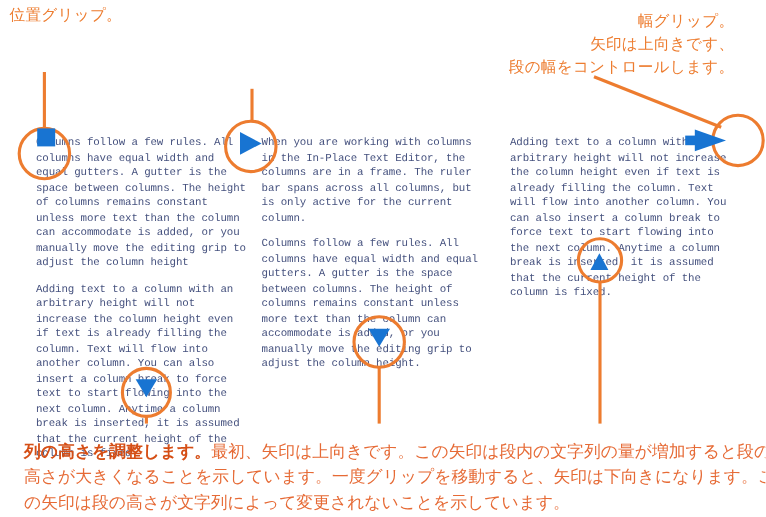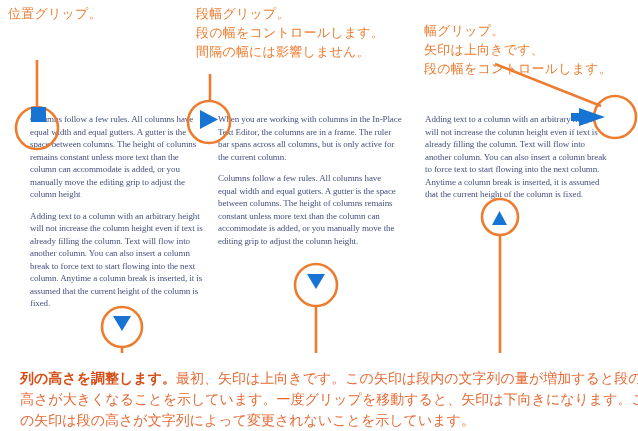--- a/index.html
+++ b/index.html
@@ -1,21 +1,21 @@
 <!DOCTYPE html>
 <html><head>
 <meta charset="utf-8">
 <style>
   html,body { margin:0; padding:0; background:#ffffff; }
   .canvas {
     position:relative;
     width:638px; height:431px;
     background:#ffffff;
     overflow:hidden;
-    font-family:Liberation Serif, serif;
+    font-family:Liberation Mono, monospace;
   }
   .callout {
     position:absolute;
     color:#ED7C2F;
     font-size:13px;
     line-height:19px;
     white-space:nowrap;
     letter-spacing:0.2px;
   }
   .callout span { display:block; }
@@ -49,27 +49,22 @@
 </style>
 </head>
 <body>
 
 <div class="canvas">
 
   <div class="callout" style="left:8px; top:4px;">
     <span>位置グリップ。</span>
   </div>
 
-  <div class="callout" style="left:196px; top:4px;">
-    <span>段幅グリップ。</span>
-    <span>段の幅をコントロールします。</span>
-    <span>間隔の幅には影響しません。</span>
-  </div>
 
-  <div class="callout" style="left:424px; top:21px;">
+  <div class="callout" style="left:424px; top:9px;text-align:right;">
     <span>幅グリップ。</span>
     <span>矢印は上向きです、</span>
     <span>段の幅をコントロールします。</span>
   </div>
 
   <div class="textcol" style="left:30px; top:113px; width:176px;">
     <p>Columns follow a few rules. All columns have equal width and equal gutters. A gutter is the space between columns. The height of columns remains constant unless more text than the column can accommodate is added, or you manually move the editing grip to adjust the column height</p>
     <p>Adding text to a column with an arbitrary height will not increase the column height even if text is already filling the column. Text will flow into another column. You can also insert a column break to force text to start flowing into the next column. Anytime a column break is inserted, it is assumed that the current height of the column is fixed.</p>
   </div>
 

